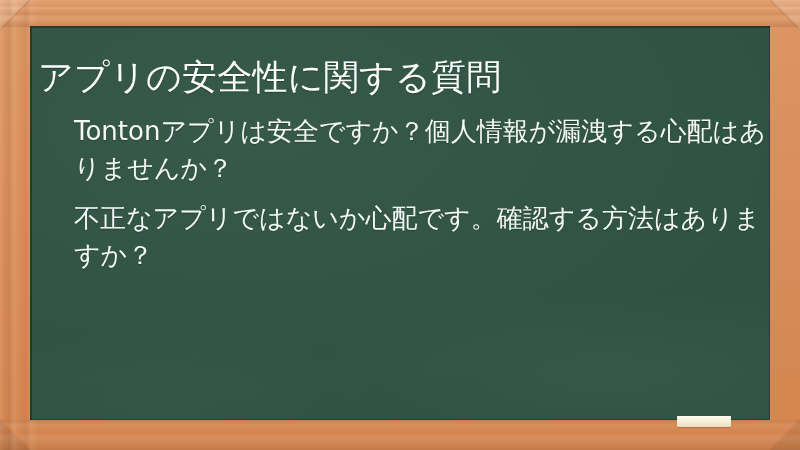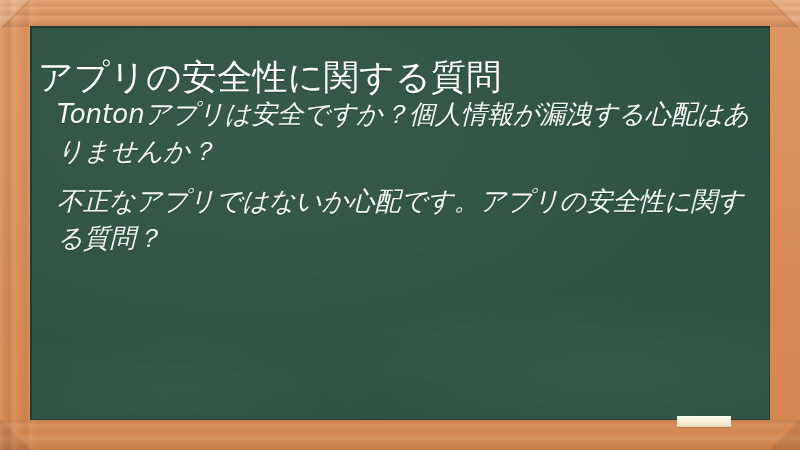--- a/index.html
+++ b/index.html
@@ -128,24 +128,23 @@
     letter-spacing: 0.2px;
     white-space: nowrap;
     text-shadow: 0 1px 1px rgba(0,0,0,0.25);
   }
 
   #question-list {
     position: absolute;
     left: 27px;
     top: 70px;
     width: 694px;
-    margin: 0;
+    margin: 17px;
     padding: 0;
     list-style: none;
-    font-style: italic;
   }
   .question-item {
     color: #f4f8f5;
     font-size: 26px;
     line-height: 37px;
     font-weight: 400;
     margin: 0 0 13px 0;
     text-shadow: 0 1px 1px rgba(0,0,0,0.22);
   }
   .question-item:last-child { margin-bottom: 0; }
@@ -178,21 +177,21 @@
 
   <div id="chalkboard-surface">
     <div id="chalk-dust"></div>
 
     <div id="board-content">
 
       <h1 id="page-title">アプリの安全性に関する質問</h1>
 
       <ul id="question-list">
         <li class="question-item">Tontonアプリは安全ですか？個人情報が漏洩する心配はありませんか？</li>
-        <li class="question-item">不正なアプリではないか心配です。アプリの安全性に関する質問？</li>
+        <li class="question-item">不正なアプリではないか心配です。確認する方法はありますか？</li>
       </ul>
 
     </div>
   </div>
 
   <div id="chalk-stick"></div>
 
 </div>
 
 </body></html>

